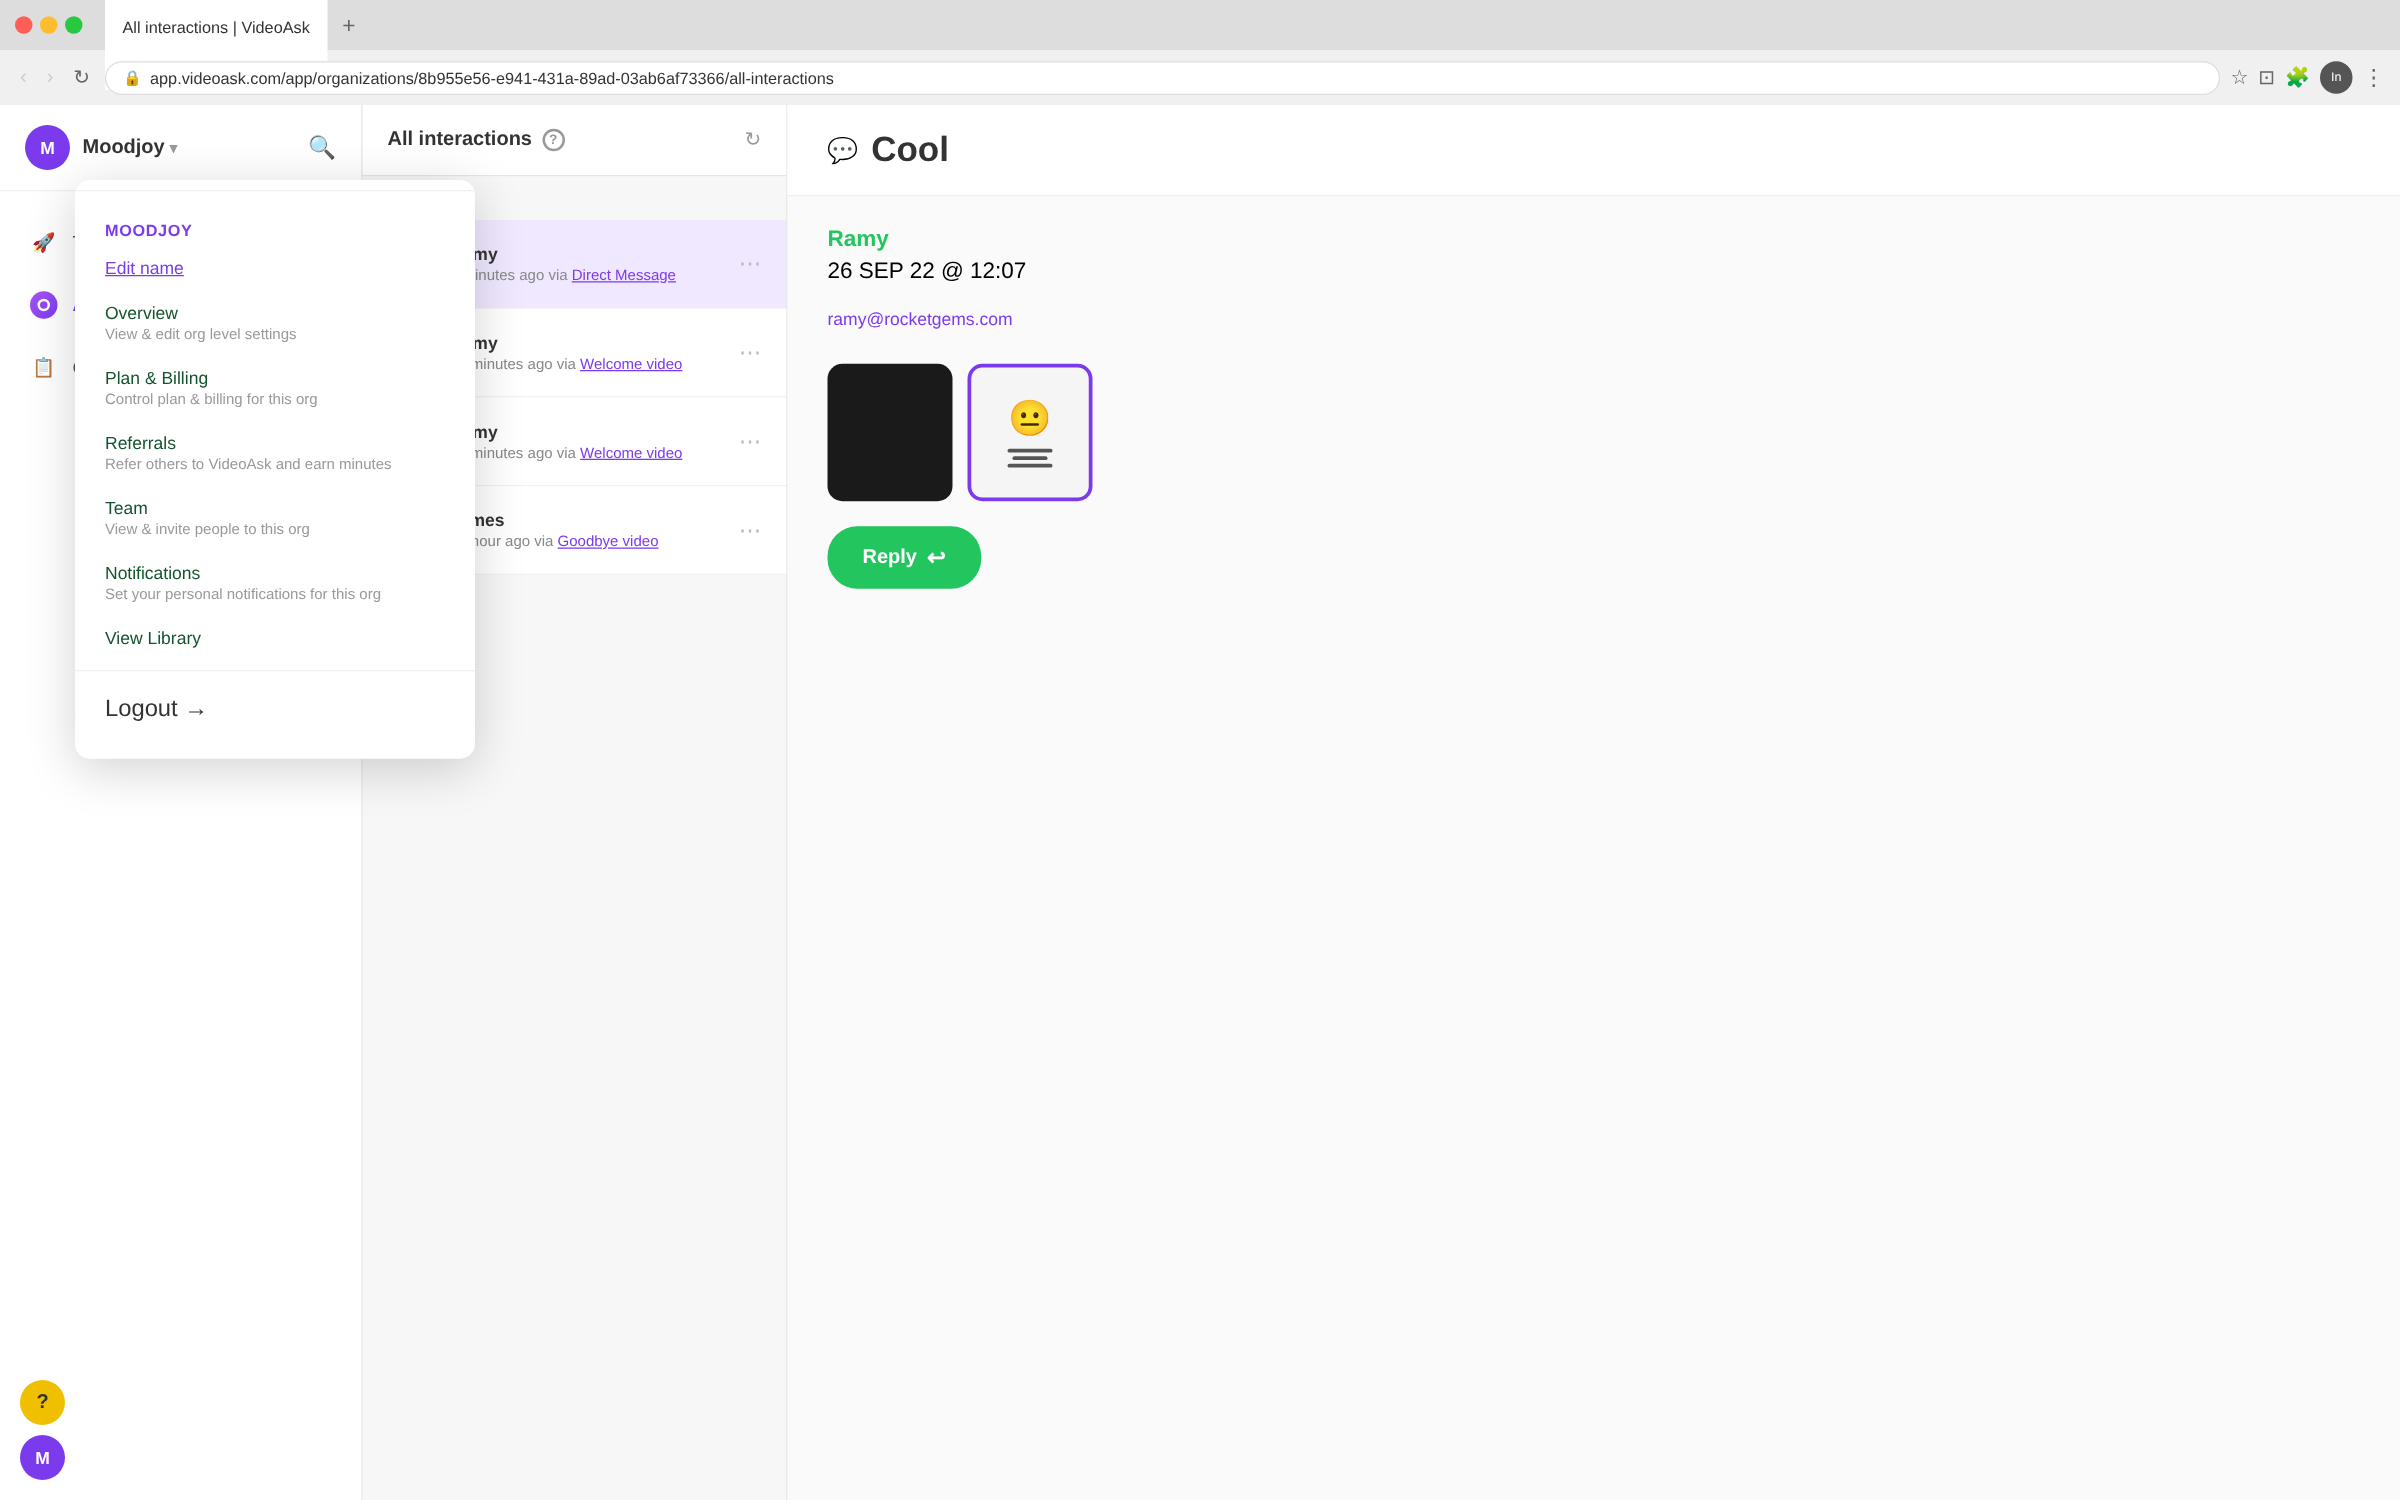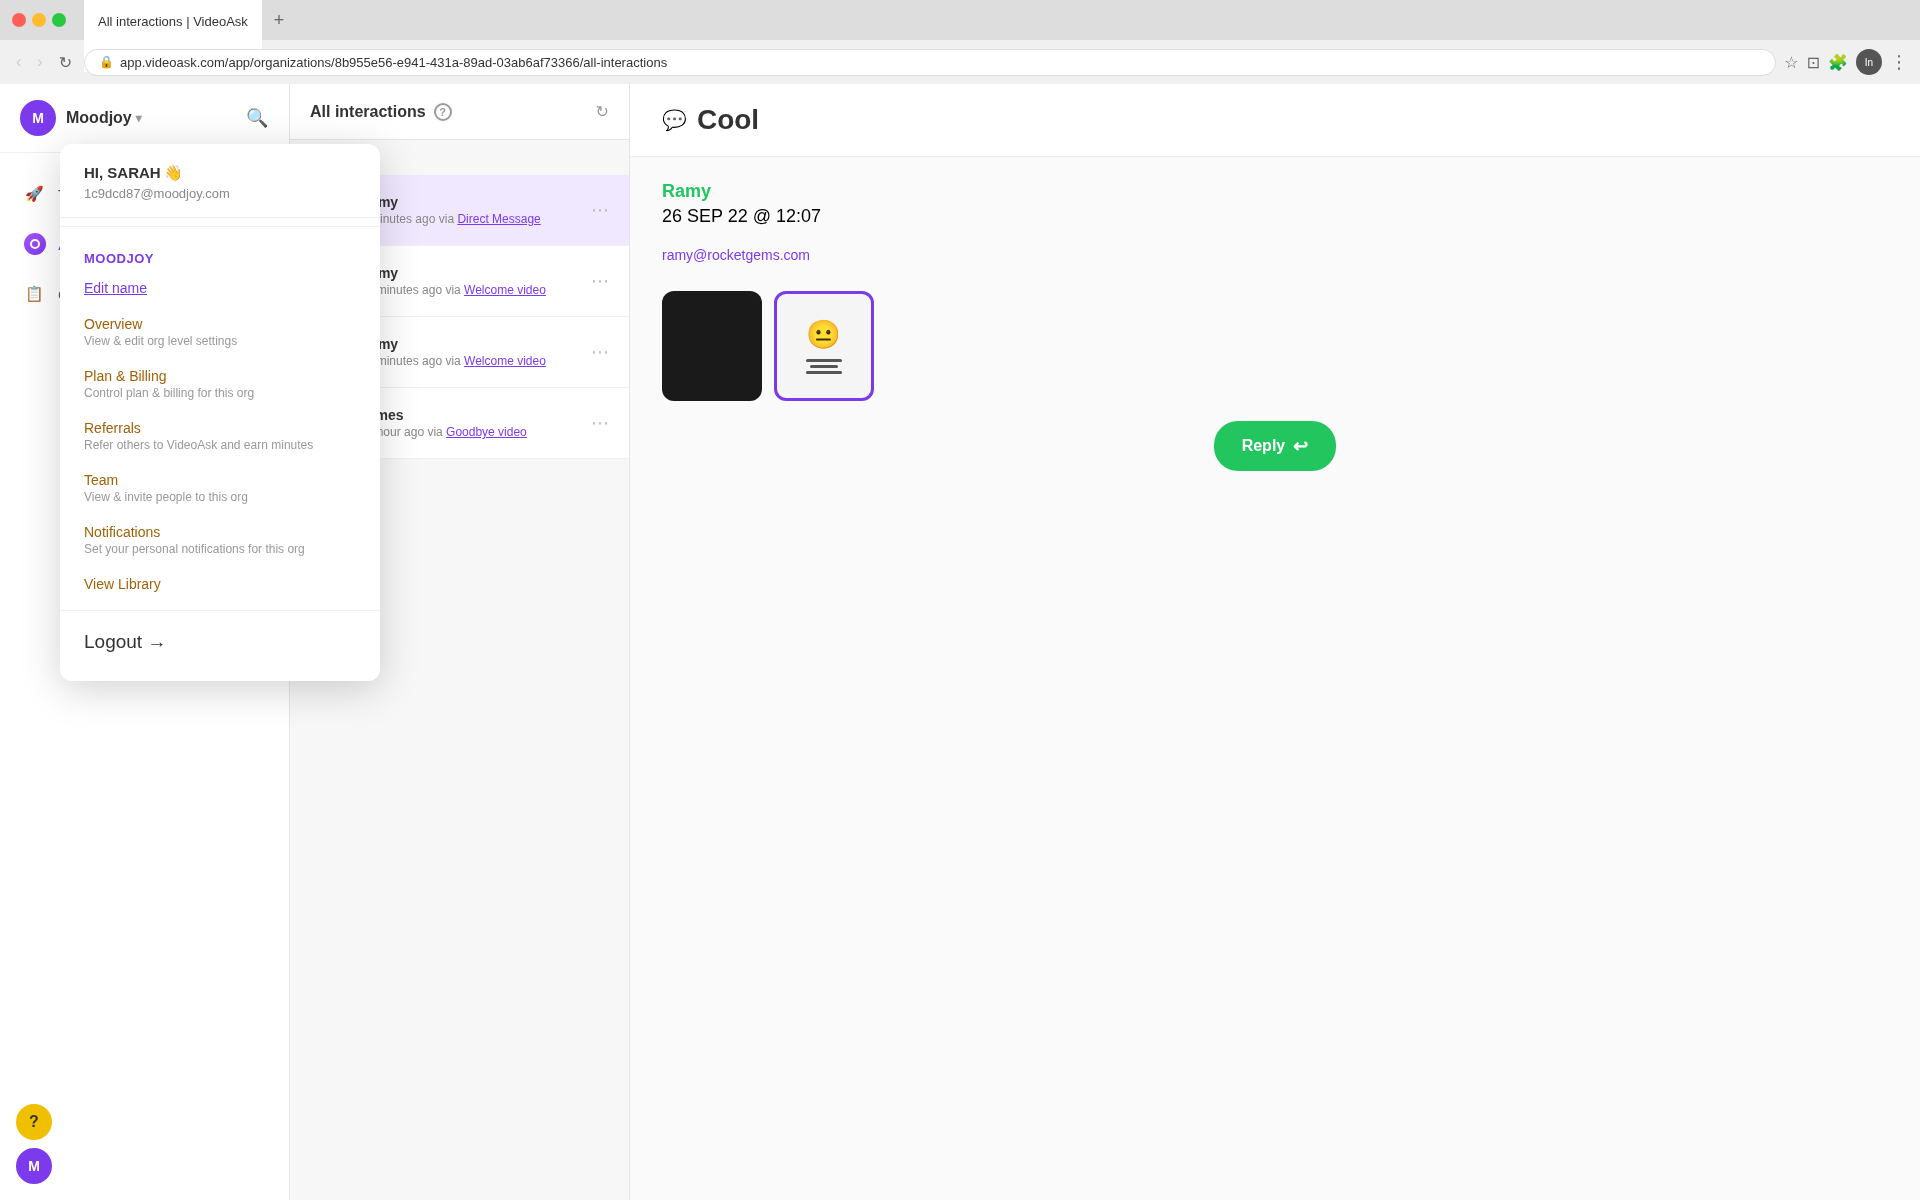--- a/index.html
+++ b/index.html
@@ -43,21 +43,21 @@
     .dropdown-user-header { padding: 20px 24px 16px; border-bottom: 1px solid #f0f0f0; }
     .dropdown-greeting { font-size: 15px; font-weight: 700; color: #333; margin-bottom: 4px; }
     .dropdown-email { font-size: 13px; color: #888; }
     .dropdown-section { padding: 12px 0 0; }
     .dropdown-item { padding: 10px 24px; font-size: 14px; color: #333; cursor: pointer; }
     .dropdown-item.link { color: #7c3aed; text-decoration: underline; }
     .dropdown-section-label { padding: 16px 24px 4px; font-size: 13px; font-weight: 700; color: #7c3aed; letter-spacing: 0.5px; }
     .dropdown-sub { font-size: 12px; color: #999; margin-top: 2px; }
     .dropdown-divider { height: 1px; background: #f0f0f0; margin: 8px 0; }
     .dropdown-item-row { padding: 10px 24px; cursor: pointer; }
-    .dropdown-item-title { font-size: 14px; color: #a16207; font-weight: 500; }
+    .dropdown-item-title { font-size: 14px; color: #14532d; font-weight: 500; }
     .dropdown-logout { padding: 12px 24px; font-size: 19px; color: #333; cursor: pointer; display: flex; align-items: center; gap: 4px; }
 
     
     .middle-panel { width: 340px; background: #f7f7f7; border-right: 1px solid #e5e5e5; flex-shrink: 0; display: flex; flex-direction: column; }
     .middle-header { display: flex; align-items: center; justify-content: space-between; padding: 18px 20px; border-bottom: 1px solid #e5e5e5; background: white; }
     .middle-title { font-size: 16px; font-weight: 600; color: #333; display: flex; align-items: center; gap: 8px; }
     .middle-help { width: 18px; height: 18px; border-radius: 50%; border: 2px solid #999; display: flex; align-items: center; justify-content: center; font-size: 11px; color: #999; cursor: pointer; }
     .middle-refresh { color: #999; font-size: 16px; cursor: pointer; }
     .middle-date-section { padding: 12px 16px 8px; font-size: 13px; color: #999; font-weight: 500; }
     .interaction-item { display: flex; align-items: center; gap: 12px; padding: 14px 16px; background: white; cursor: pointer; border-bottom: 1px solid #f0f0f0; position: relative; }
@@ -83,21 +83,21 @@
     .sender-date { font-size: 18px; color: #000000; margin-bottom: 20px; }
     .sender-email { font-size: 14px; color: #7c3aed; }
     .thumbnails { display: flex; gap: 12px; margin-top: 16px; }
     .thumbnail { width: 100px; height: 110px; border-radius: 12px; overflow: hidden; cursor: pointer; }
     .thumbnail-dark { background: #1a1a1a; }
     .thumbnail-light { border: 3px solid #7c3aed; border-radius: 12px; background: #f5f5f5; display: flex; flex-direction: column; align-items: center; justify-content: center; gap: 8px; }
     .thumb-face { font-size: 28px; }
     .thumb-lines { display: flex; flex-direction: column; gap: 3px; align-items: center; }
     .thumb-line { width: 36px; height: 3px; background: #555; border-radius: 2px; }
     .thumb-line.short { width: 28px; }
-    .reply-btn { margin: 20px 0; display: flex; justify-content: center; }
+    .reply-btn { margin: 20px 0; display: flex; justify-content: flex-start; }
     .reply-button { background: #22c55e; color: white; border: none; border-radius: 24px; padding: 14px 28px; font-size: 16px; font-weight: 600; cursor: pointer; display: flex; align-items: center; gap: 8px; }
     .reply-arrow { font-size: 18px; }
 
     
     .sidebar-bottom { margin-top: auto; padding: 16px; display: flex; flex-direction: column; gap: 8px; }
     .help-button { width: 36px; height: 36px; border-radius: 50%; background: #f0c000; display: flex; align-items: center; justify-content: center; color: #333; font-weight: 700; font-size: 16px; cursor: pointer; }
     .user-avatar-btn { width: 36px; height: 36px; border-radius: 50%; background: #7c3aed; display: flex; align-items: center; justify-content: center; color: white; font-weight: 700; font-size: 14px; cursor: pointer; }
   </style>
 </head>
 <body>
@@ -172,24 +172,20 @@
     <div class="sidebar-bottom">
       <div class="help-button">
         <span>?</span>
       </div>
       <div class="user-avatar-btn">
         <span>M</span>
       </div>
     </div>
 
     <div class="dropdown-menu">
-      <div class="dropdown-user-header">
-        <div class="dropdown-greeting">HI, SARAH 👋</div>
-        <div class="dropdown-email">1c9dcd87@moodjoy.com</div>
-      </div>
       <div class="dropdown-divider"></div>
       <div class="dropdown-section-label">MOODJOY</div>
       <div class="dropdown-item link">Edit name</div>
       <div class="dropdown-item-row">
         <div class="dropdown-item-title">Overview</div>
         <div class="dropdown-sub">View &amp; edit org level settings</div>
       </div>
       <div class="dropdown-item-row">
         <div class="dropdown-item-title">Plan &amp; Billing</div>
         <div class="dropdown-sub">Control plan &amp; billing for this org</div>

